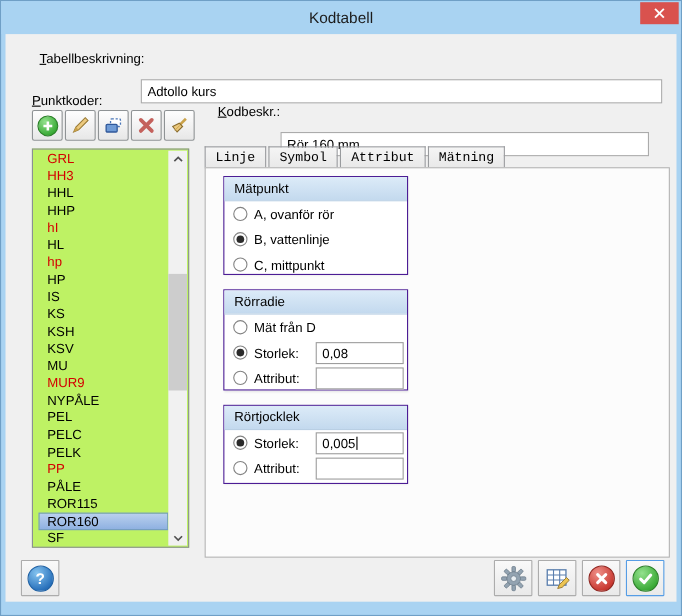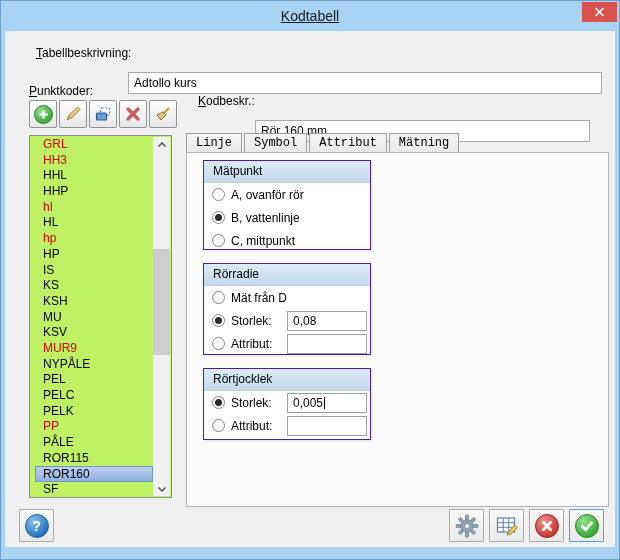--- a/index.html
+++ b/index.html
@@ -1,19 +1,19 @@
 <!DOCTYPE html>
 <html><head>
 <meta charset="utf-8">
 <style>
   html,body{margin:0;padding:0;}
   body{width:620px;height:560px;font-family:"Liberation Sans",sans-serif;font-size:12px;color:#000;background:#fff;}
   .win{position:relative;width:618px;height:558px;background:#a9d3f2;border:1px solid #6f9fc6;overflow:hidden;}
   .titlebar{position:absolute;left:0;top:0;width:100%;height:30px;background:#a9d3f2;}
-  .title{position:absolute;left:0;right:0;top:7px;text-align:center;font-size:14px;color:#1c1c1c;text-decoration:underline;}
+  .title{position:absolute;left:0;right:0;top:7px;text-align:center;font-size:14px;color:#1c1c1c;}
   .closebtn{position:absolute;top:1px;right:2px;width:35px;height:20px;background:#d9524e;display:flex;align-items:center;justify-content:center;cursor:default;}
   .body{position:absolute;left:4px;top:30px;width:610px;height:516px;background:#f0f0f0;}
   
   .lbl{position:absolute;white-space:nowrap;}
   .lbl .ak{text-decoration:underline;}
   .tb{position:absolute;background:#fff;border:1px solid #ababab;font-family:"Liberation Sans",sans-serif;font-size:12px;padding:0 5px;box-sizing:border-box;color:#000;outline:none;margin-top:31px;}
   
   .tbtn{position:absolute;top:69px;width:28px;height:28px;box-sizing:border-box;border:1px solid #8f9395;border-radius:2px;background:linear-gradient(#fefefe,#e7e7e7);display:flex;align-items:center;justify-content:center;}
   
   .list{position:absolute;left:24px;top:104px;width:143px;height:363px;background:#bef264;border:1px solid #8a8f94;box-sizing:border-box;}
@@ -112,22 +112,22 @@
           <div class="item red">HH3</div>
           <div class="item">HHL</div>
           <div class="item">HHP</div>
           <div class="item red">hI</div>
           <div class="item">HL</div>
           <div class="item red">hp</div>
           <div class="item">HP</div>
           <div class="item">IS</div>
           <div class="item">KS</div>
           <div class="item">KSH</div>
+          <div class="item">KSV</div>
           <div class="item">MU</div>
-          <div class="item">KSV</div>
           <div class="item red">MUR9</div>
           <div class="item">NYPÅLE</div>
           <div class="item">PEL</div>
           <div class="item">PELC</div>
           <div class="item">PELK</div>
           <div class="item red">PP</div>
           <div class="item">PÅLE</div>
           <div class="item">ROR115</div>
           <div class="item sel">ROR160</div>
           <div class="item">SF</div>

